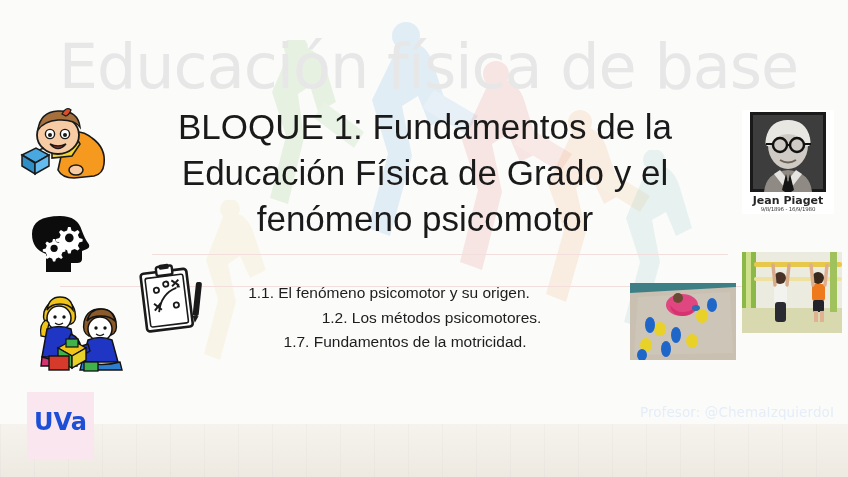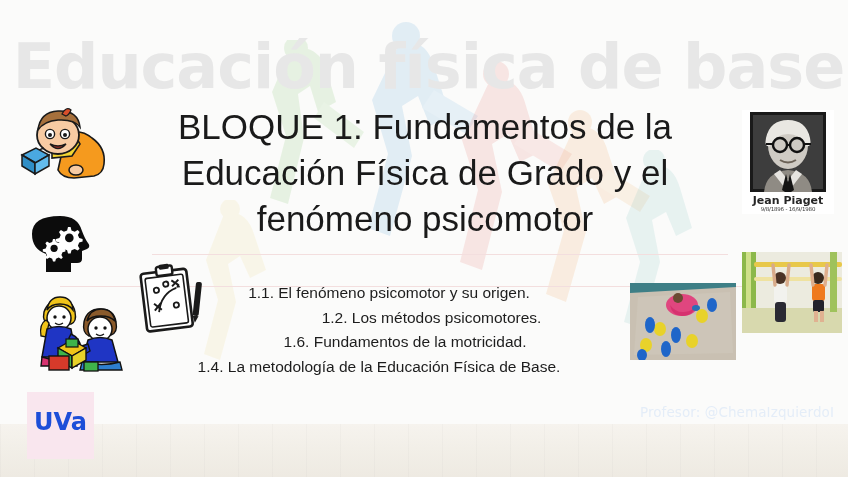--- a/index.html
+++ b/index.html
@@ -16,21 +16,21 @@
   .bg-athletes{position:absolute;inset:0;overflow:hidden;pointer-events:none;}
   .ath{position:absolute;opacity:.16;filter:blur(.2px);}
 
   
   .rule{position:absolute;height:1px;background:#f3dede;}
 
   
   .wm-title{
     position:absolute;left:0;right:0;top:30px;
     text-align:center;
-    font-size:62px;font-weight:bold;
+    font-size:62px;font-weight:normal;
     letter-spacing:-1px;
     color:#e7e7e7;
     font-family:"DejaVu Sans", sans-serif;
     white-space:nowrap;
     padding-left:9px;
   }
 
   
   .main-title{
     position:absolute;left:110px;width:630px;top:104px;
@@ -158,22 +158,21 @@
   <div class="rule" style="left:152px;right:120px;top:254px;"></div>
   <div class="rule" style="left:60px;right:60px;top:286px;"></div>
 
   <div class="wm-title">Educación física de base</div>
 
   <div class="main-title">BLOQUE 1: Fundamentos de la Educación Física de Grado y el fenómeno psicomotor</div>
 
   <div class="toc">
     <div class="l1">1.1. El fenómeno psicomotor y su origen.</div>
     <div class="l2">1.2. Los métodos psicomotores.</div>
-    <div class="l3">1.6. Fundamentos de la motricidad.</div>
-    <div class="l4">1.4. La metodología de la Educación Física de Base.</div>
+    <div class="l3">1.7. Fundamentos de la motricidad.</div>
   </div>
 
   <div class="art piaget">
     <div class="ph">
       <svg width="76" height="80" viewBox="0 0 76 80">
         <rect width="76" height="80" fill="#1a1a1a"></rect>
         <rect x="3" y="3" width="70" height="74" fill="#3d3d3d"></rect>
         <ellipse cx="38" cy="33" rx="20" ry="24" fill="#cfcbc4"></ellipse>
         <path d="M16 26 q4 -18 22 -18 q18 0 22 18 q2 10 -4 8 q-6 -12 -18 -12 q-12 0 -18 12 q-6 2 -4 -8z" fill="#e9e7e2"></path>
         <circle cx="30" cy="33" r="7" fill="none" stroke="#111" stroke-width="2.4"></circle>

